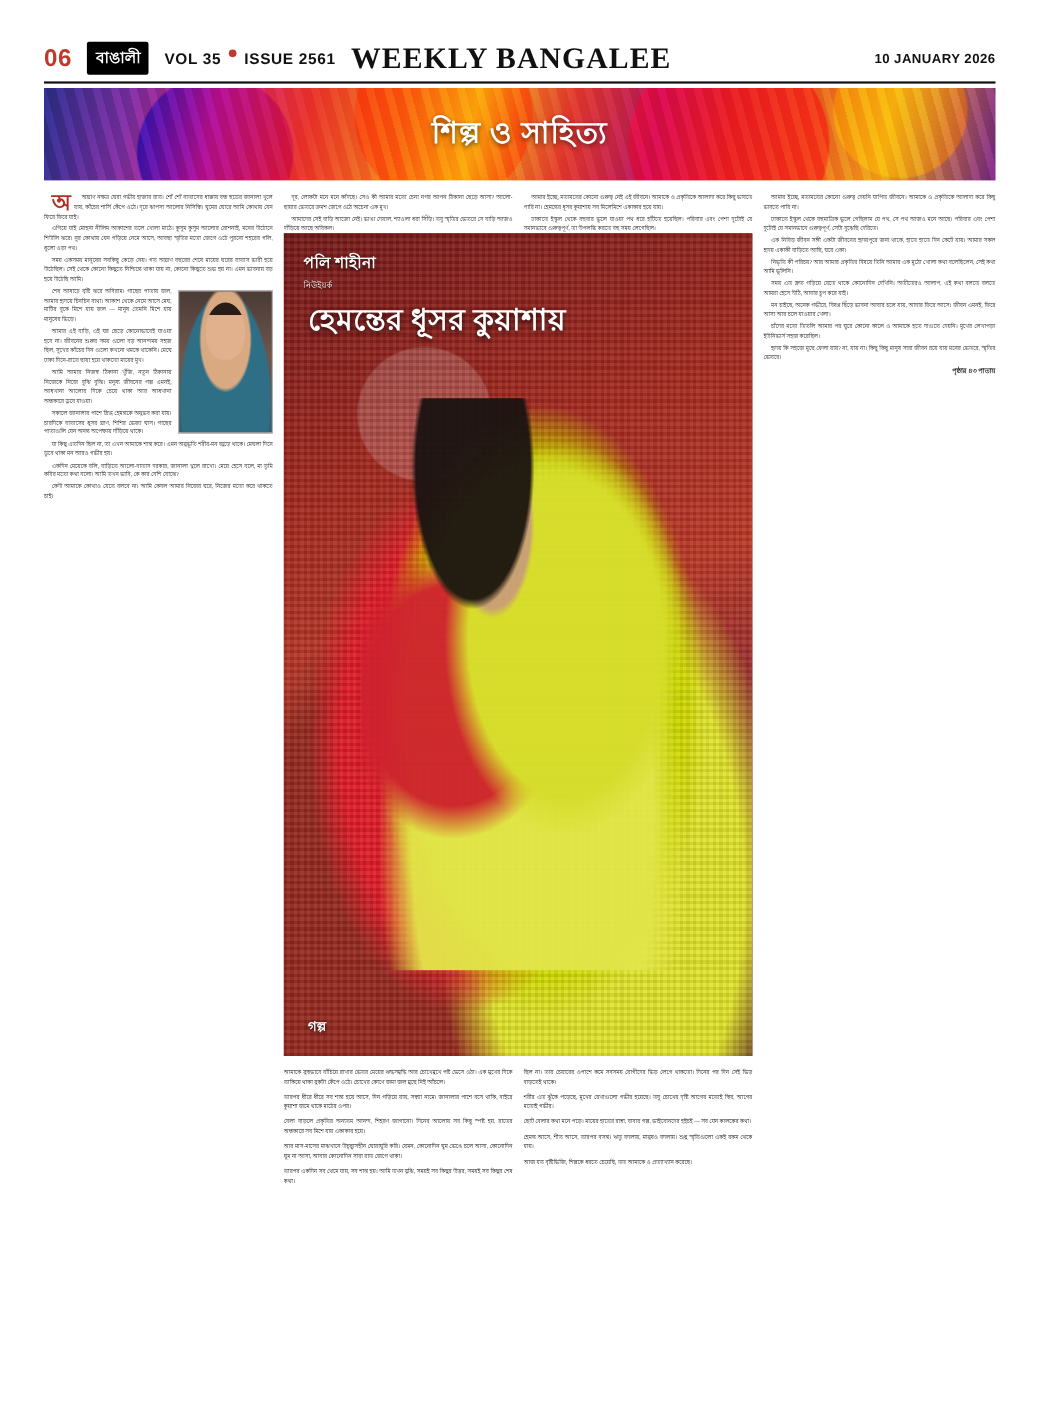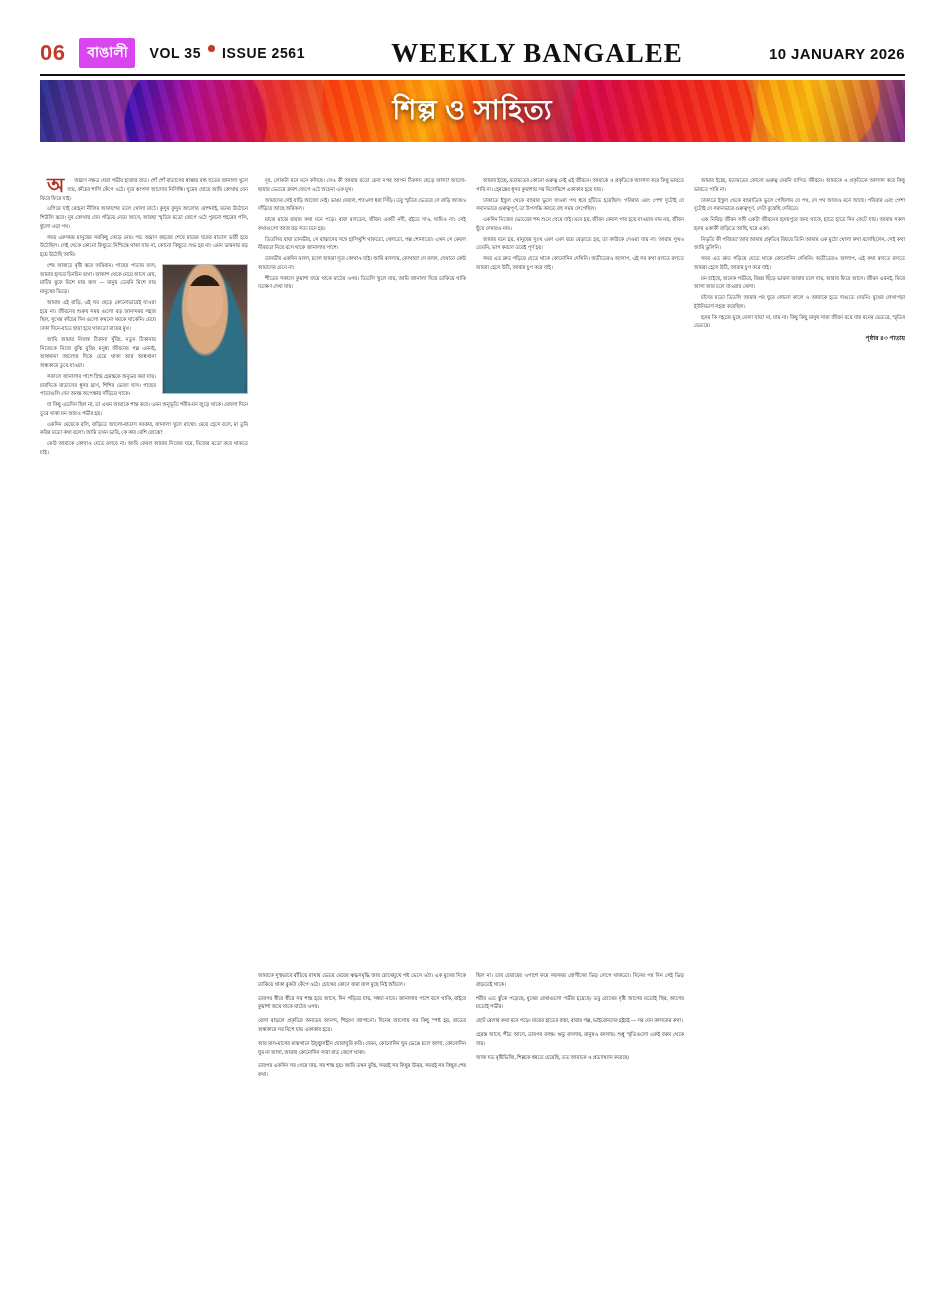--- a/index.html
+++ b/index.html
@@ -18,46 +18,46 @@
   
   .masthead{
     position:absolute; left:40px; right:40px; top:30px; height:46px;
     display:flex; align-items:center; gap:14px;
   }
   .pageno{
     font-family:"Liberation Sans", sans-serif;
     font-size:22px; font-weight:bold; color:#c0392b; letter-spacing:.5px;
   }
   .logo-box{
-    width:56px;height:30px;background:#d946ef;color:#fff;
+    width:56px;height:30px;background:#000000;color:#fff;
     display:flex;align-items:center;justify-content:center;
     font-size:14px; font-weight:bold; border-radius:2px;
     font-family:"Liberation Sans", sans-serif;
   }
   .vol{
     font-family:"Liberation Sans", sans-serif;
     font-size:14px; font-weight:bold; letter-spacing:.6px; color:#111;
     display:flex;align-items:flex-start;gap:7px;
   }
   .vol .dot{width:7px;height:7px;border-radius:50%;background:#c0392b;display:inline-block;}
   .paper-title{
-    flex:1; text-align:center;
+    flex:1; 
     font-family:"Liberation Serif", serif;
     font-size:27px; font-weight:bold; letter-spacing:1px;
   }
   .date{
     font-family:"Liberation Sans", sans-serif;
-    font-size:15px; font-weight:bold; letter-spacing:.4px;
+    font-size:12px; font-weight:bold; letter-spacing:.4px;
   }
   .rule{
     position:absolute;left:40px;right:40px;top:74px;height:2px;background:#111;
   }
   
   .banner{
-    position:absolute;left:40px;right:40px;top:80px;height:62px;
+    position:absolute;left:40px;right:40px;top:80px;height:84px;
     overflow:hidden;
     background:
       linear-gradient(100deg,#2b2f8a 0%, #7b2fa0 9%, #d0237a 18%, #e8342b 28%, #f07a1f 37%,
         #f5b81a 45%, #e03a2f 55%, #b4185e 64%, #d63a2a 72%, #e8651f 80%, #f0a21b 88%, #7a2a86 100%);
     display:flex;align-items:center;justify-content:center;
   }
   .banner:before{
     content:"";position:absolute;inset:0;
     background:
       repeating-linear-gradient(75deg, rgba(255,255,255,.10) 0 7px, rgba(0,0,0,.10) 7px 16px),
@@ -238,20 +238,30 @@
       <p>ঢাকাতে ইস্কুল থেকে বহুমাত্রিক ভুলে গেছিলাম যে পথ, সে পথ আজও মনে আছে। পরিবার এবং পেশা দুটোই যে সমানভাবে গুরুত্বপূর্ণ, সেটা বুঝেছি দেরিতে।</p>
       <p>এক নিবিড় জীবন সঙ্গী একটা জীবনের হৃদয়পুরে জন্য থাকে, হাতে হাতে দিন কেটে যায়। আমার সকল হৃদয় একাকী বাড়িতে আছি, ঘরে একা।</p>
       <p>নিভৃতি কী পরিচয়? আর আমার প্রকৃতির বিষয়ে তিনি আমার এক মুঠো খোলা কথা বলেছিলেন, সেই কথা আমি ভুলিনি।</p>
       <p>সময় এত দ্রুত গড়িয়ে যেতে থাকে কোনোদিন দেখিনি। অতীতেরও আলাপ, এই কথা বলতে বলতে আমরা হেসে উঠি, আবার চুপ করে যাই।</p>
       <p>মন চাইছে, অনেক গভীরে, বিষণ্ণ ছিঁড়ে ভাবনা আবার চলে যায়, আবার ফিরে আসে। জীবন এমনই, ফিরে আসা আর চলে যাওয়ার খেলা।</p>
       <p>চাঁদের মতো তিতলি আমার পর ঘুরে কোনো কালে ও আমাকে হতে দাগুতে দেয়নি। মুখের লেখাপড়া ইউনিভার্স সহজ করেছিল।</p>
       <p>হৃদয় কি সহজে মুছে ফেলা যায়? না, যায় না। কিছু কিছু মানুষ সারা জীবন রয়ে যায় মনের ভেতরে, স্মৃতির ভেতরে।</p>
       <div class="endmark">পৃষ্ঠার ৪৩ পাতায়</div>
     </div>
 
+    <div class="feature" style="left:218px;top:36px;">
+      <div class="art"></div>
+      <div class="figure"></div>
+      <div class="byline">
+        <div class="nm">পলি শাহীনা</div>
+        <div class="loc">নিউইয়র্ক</div>
+      </div>
+      <div class="feature-title">হেমন্তের ধূসর কুয়াশায়</div>
+      <div class="genre">গল্প</div>
+    </div>
 
     <div class="lower">
       <div class="lcol l2">
         <p>আমাকে সুস্থভাবে বাঁচিয়ে রাখার ভেতর মেয়ের ঋদ্ধসমৃদ্ধি আর চোখেমুখে পষ্ট ভেসে ওঠা। এক মুখের দিকে তাকিয়ে থাকা বুকটা কেঁপে ওঠে। চোখের কোণে জমা জল মুছে নিই আঁচলে।</p>
         <p>তারপর ধীরে ধীরে সব শান্ত হয়ে আসে, দিন গড়িয়ে যায়, সন্ধ্যা নামে। জানালার পাশে বসে থাকি, বাইরে কুয়াশা জমে থাকে মাঠের ওপর।</p>
         <p>বেলা বাড়লে প্রকৃতির অন্যতম আনন্দ, শিহরণ জাগানো। দিনের আলোয় সব কিছু স্পষ্ট হয়, রাতের অন্ধকারে সব মিশে যায় একাকার হয়ে।</p>
         <p>আর মাস-মাসের মাঝখানে উচ্ছ্বাসহীন ঘোরাঘুরি করি। যেমন, কোনোদিন ঘুম ভেঙে চলে আসা, কোনোদিন ঘুম না আসা, আবার কোনোদিন সারা রাত জেগে থাকা।</p>
         <p>তারপর একদিন সব থেমে যায়, সব শান্ত হয়। আমি তখন বুঝি, সময়ই সব কিছুর উত্তর, সময়ই সব কিছুর শেষ কথা।</p>
       </div>
       <div class="lcol l3">

